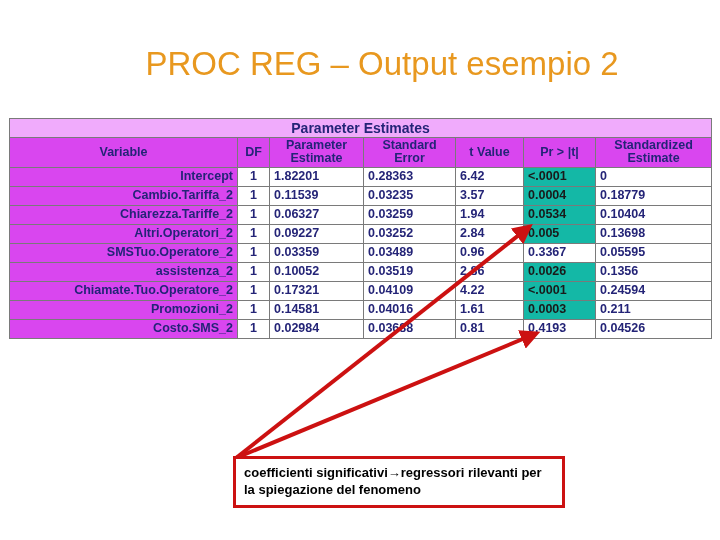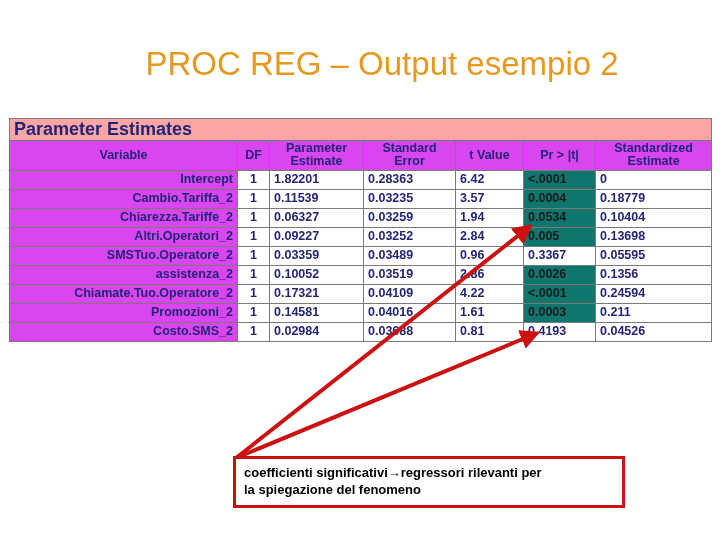--- a/index.html
+++ b/index.html
@@ -49,23 +49,24 @@
     border: 1px solid #7a7a7a;
     padding: 1px 4px;
     line-height: 1.06;
     font-weight: bold;
     vertical-align: middle;
     height: 19px;
     box-sizing: border-box;
   }
   
   td.banner {
-    background: #fca5a5;
-    font-weight: bold;
-    font-size: 18px;
+    text-align: center;
+    background: #f0abfc;
+    font-weight: bold;
+    font-size: 14px;
     height: 19px;
   }
   
   th.hd {
     background: #d946ef;
     text-align: center;
     font-weight: bold;
     height: 42px;
     font-size: 12.5px;
   }
@@ -82,21 +83,21 @@
     background: #ffffff;
     text-align: center;
     font-weight: bold;
   }
   td.num {
     background: #ffffff;
     text-align: left;
     font-weight: normal;
   }
   td.num.hl {
-    background: #0f766e;
+    background: #14b8a6;
     color: #1a1a1a;
   }
 
   
   col.c-var { width: 228px; }
   col.c-df  { width: 32px; }
   col.c-pe  { width: 94px; }
   col.c-se  { width: 92px; }
   col.c-tv  { width: 68px; }
   col.c-pr  { width: 72px; }
@@ -110,21 +111,21 @@
     width: 720px;
     height: 540px;
     pointer-events: none;
   }
 
   
   #callout {
     position: absolute;
     left: 233px;
     top: 456px;
-    width: 392px;
+    width: 332px;
     box-sizing: border-box;
     border: 3px solid #cc1111;
     background: #ffffff;
     padding: 6px 8px 7px 8px;
   }
   #callout .ctext {
     font-size: 13px;
     font-weight: bold;
     color: #000000;
     line-height: 1.28;

